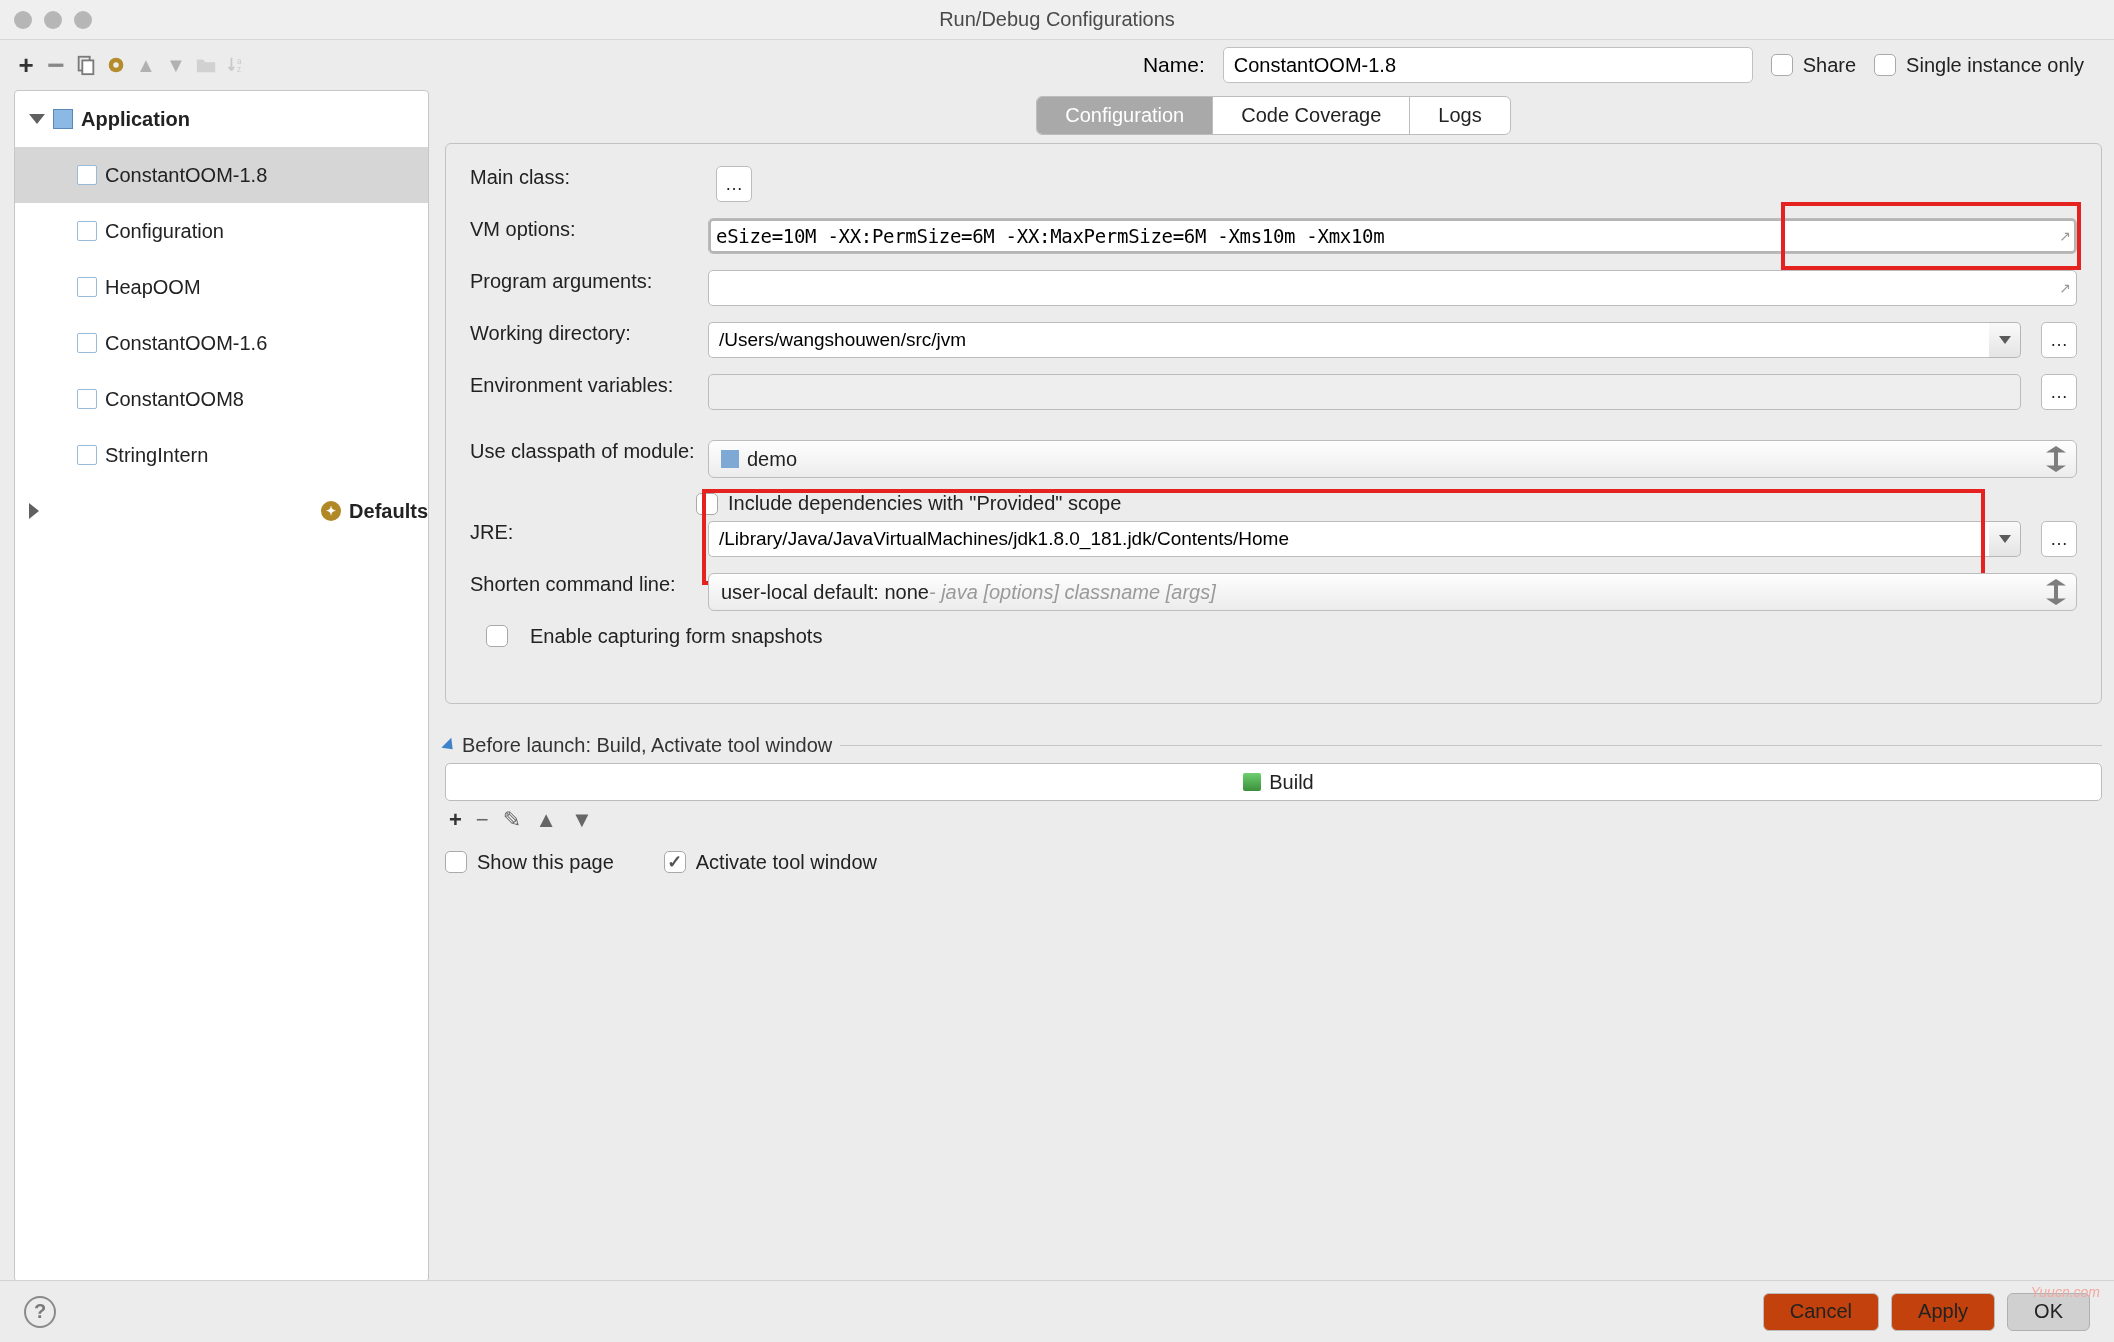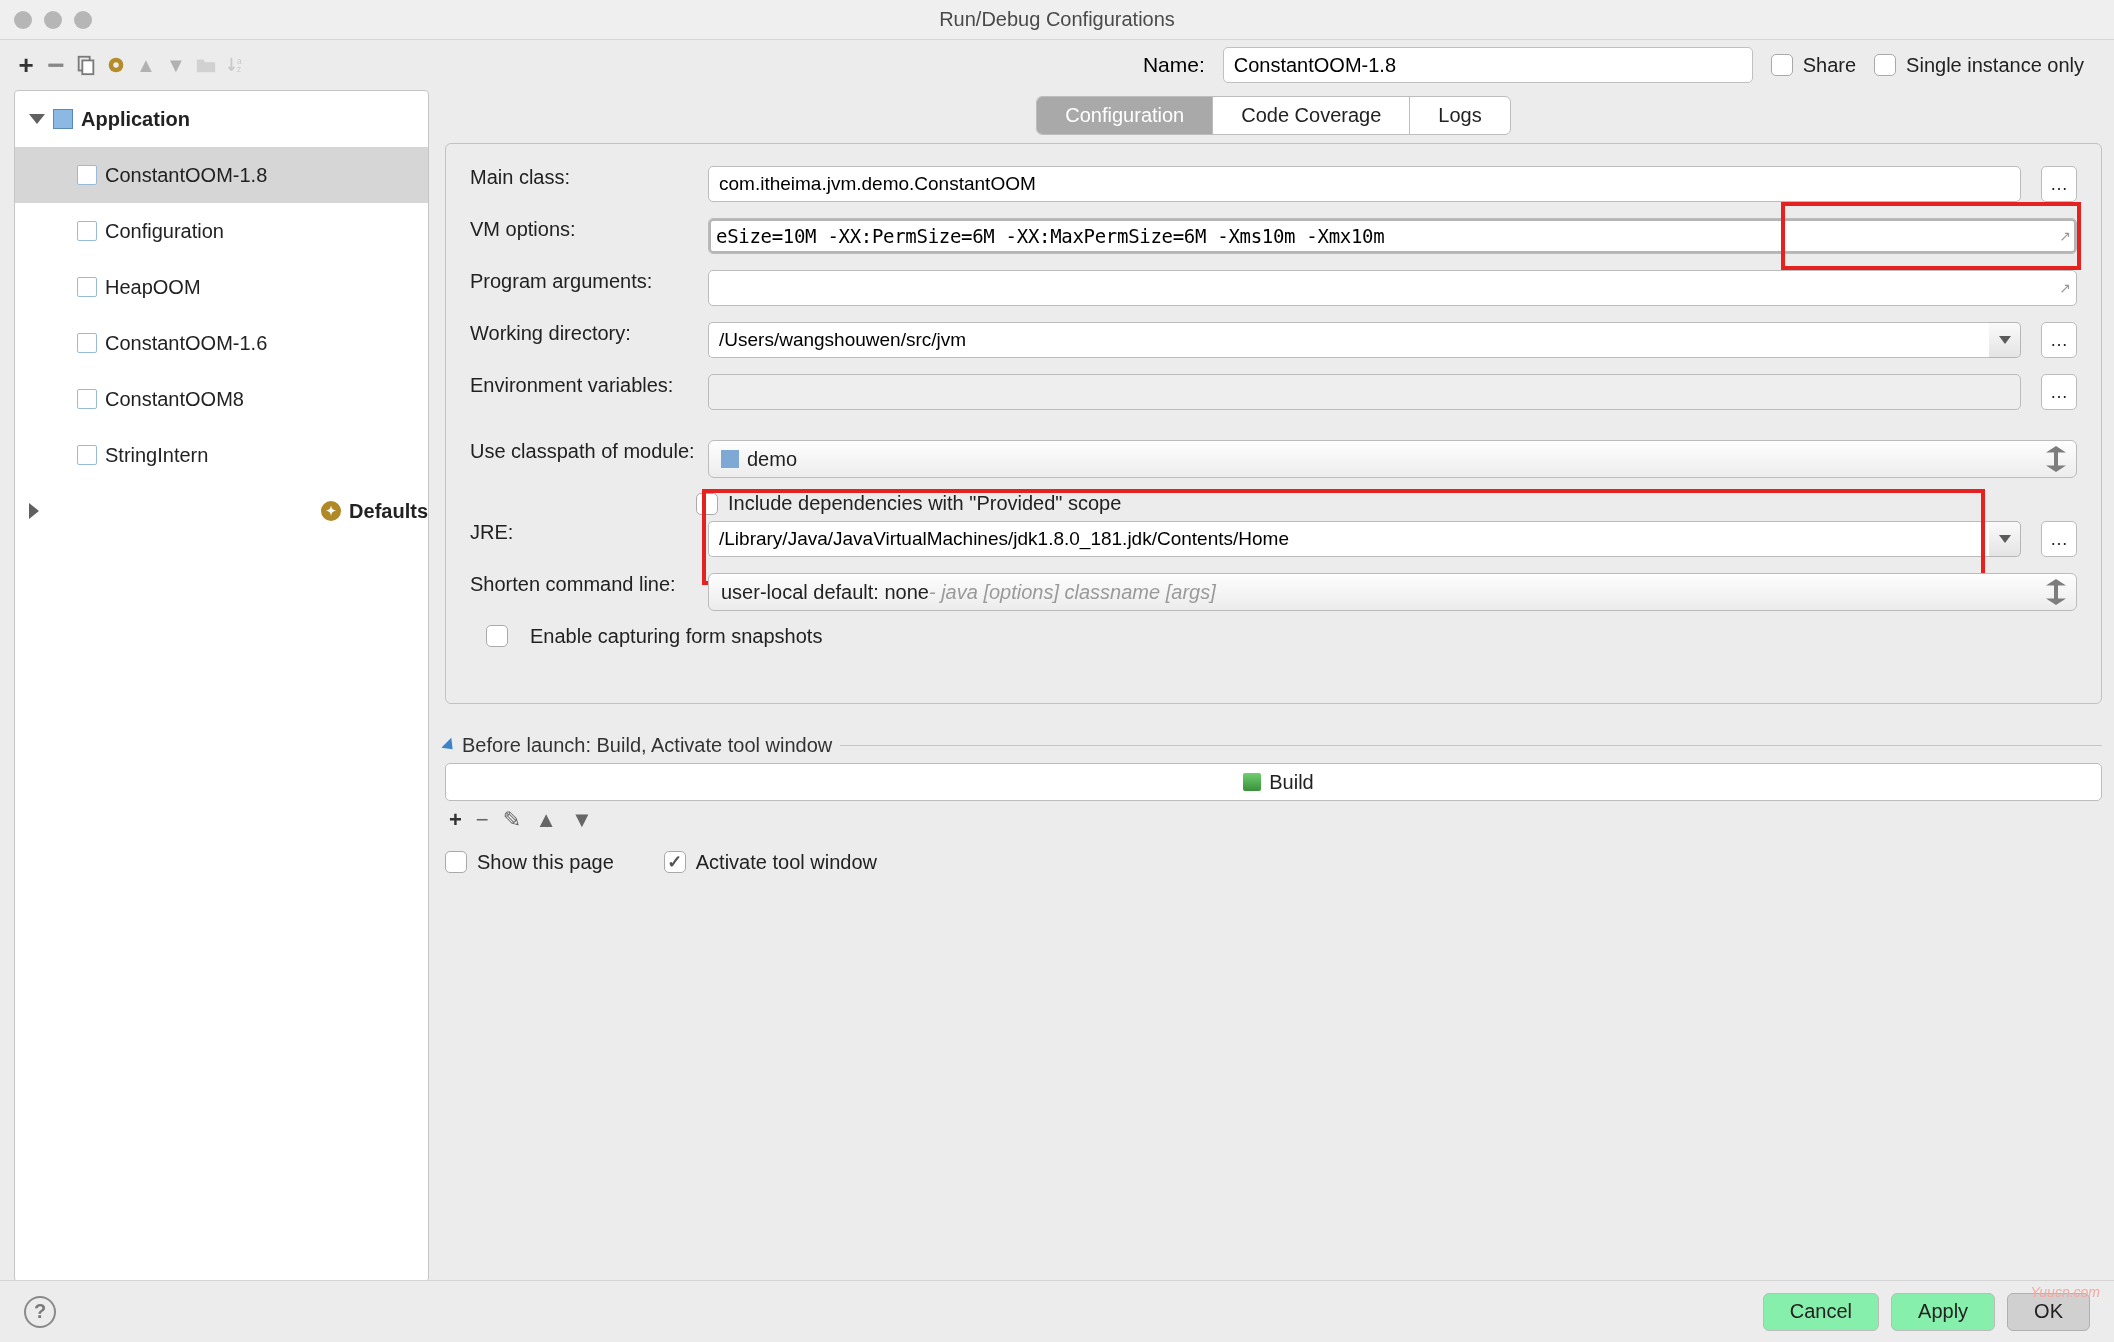--- a/index.html
+++ b/index.html
@@ -116,21 +116,21 @@
 .footer {
   position: absolute; bottom: 0; left: 0; right: 0; height: 62px;
   display: flex; align-items: center; padding: 0 24px; gap: 12px;
   border-top: 1px solid #d3d3d3; background: #ececec;
 }
 .help-btn {
   width: 32px; height: 32px; border: 2px solid #8a8a8a; border-radius: 50%;
   color: #7a7a7a; display: flex; align-items: center; justify-content: center; font-weight: bold;
 }
 .btn {
-  height: 38px; padding: 0 26px; background: #86efac; border: 1px solid #bcbcbc;
+  height: 38px; padding: 0 26px; background: #c2410c; border: 1px solid #bcbcbc;
   border-radius: 6px; font-size: 20px; display: flex; align-items: center;
 }
 .btn.primary { background: #d0d0d0; border-color: #b0b0b0;}
 .watermark { position: absolute; right: 14px; bottom: 42px; font-size: 14px; color: #f3a9a3; font-style: italic;}
 .hint-dim { color: #9a9a9a; font-style: italic;}
 .include-row { padding-left: 226px; display:flex; align-items:center; gap:10px; margin-bottom: 6px;}
 </style>
 </head>
 <body>
 
@@ -230,21 +230,20 @@
     <div class="tabs">
       <div class="tab active">Configuration</div>
       <div class="tab">Code Coverage</div>
       <div class="tab">Logs</div>
     </div>
 
     <div class="form-panel">
 
       <div class="form-row">
         <div class="form-label">Main class:</div>
-        <input class="text-input" value="com.itheima.jvm.demo.ConstantOOM" style="">
         <div class="btn-dots">…</div>
       </div>
 
       <div class="form-row" style="position:relative;">
         <div class="form-label">VM options:</div>
         <div style="flex:1; position:relative;">
           <input class="text-input mono" style="width: 100%; padding-right: 24px; box-shadow: rgb(181, 181, 181) 0px 0px 0px 2px inset; padding-left: 7px;" value="eSize=10M -XX:PermSize=6M -XX:MaxPermSize=6M -Xms10m -Xmx10m">
           <span class="expand-arrow">↗</span>
           <div class="red-box" style="position:absolute; right:-4px; top:-16px; width:300px; height:68px; pointer-events:none;"></div>
         </div>

